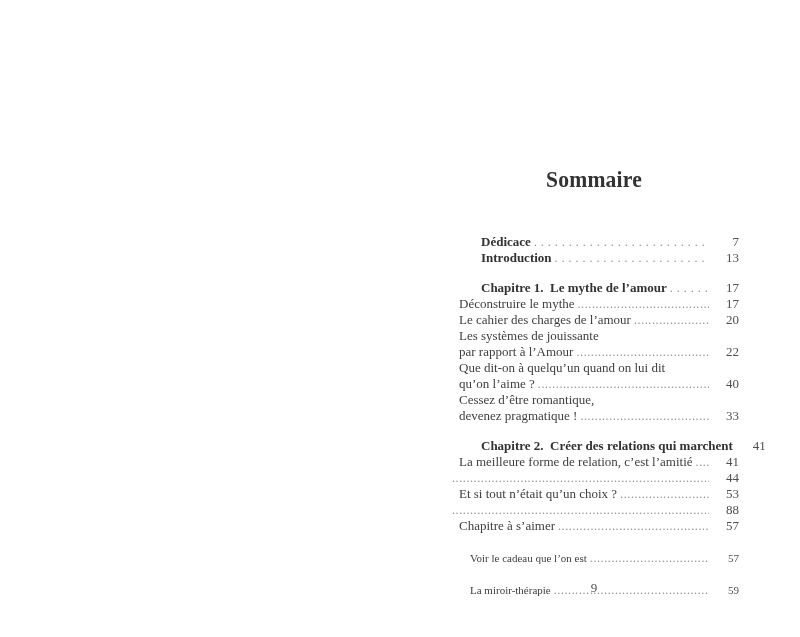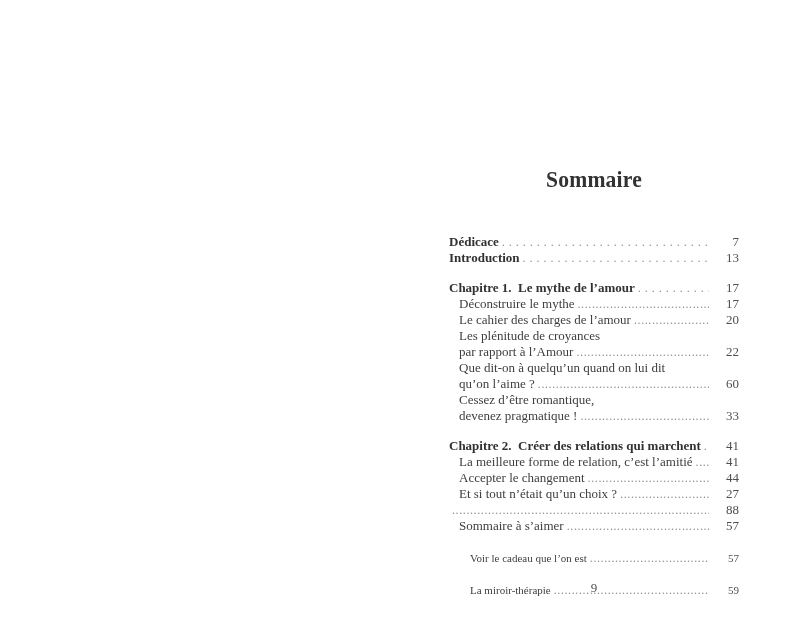--- a/index.html
+++ b/index.html
@@ -35,21 +35,21 @@
     top: 234px;
     width: 290px;
   }
   .row {
     display: flex;
     align-items: baseline;
     line-height: 16px;
     font-size: 13px;
     color: var(--text, #3e3e3e);
   }
-  .row.bold { font-weight: 700; color: var(--bold-text, #323232); }
+  .row.bold { font-weight: 700; color: var(--bold-text, #323232); margin-left: 32px; }
   .row.gap { margin-top: 14px; }
   .row.small { font-size: 11px; }
   .row .label { white-space: nowrap; }
   .row.indent1 .label { padding-left: 10px; }
   .row.indent2 .label { padding-left: 21px; margin-top: 16px; }
   .leader {
     flex: 1;
     overflow: hidden;
     white-space: nowrap;
     font-weight: 400;
@@ -104,38 +104,38 @@
         <span class="label">Déconstruire le mythe</span>
         <span class="leader">............................................................................................................................................</span>
         <span class="pageno">17</span>
       </div>
       <div class="row indent1">
         <span class="label">Le cahier des charges de l’amour</span>
         <span class="leader">............................................................................................................................................</span>
         <span class="pageno">20</span>
       </div>
       <div class="row indent1">
-        <span class="label">Les plénitude de croyances</span>
+        <span class="label">Les systèmes de jouissante</span>
         <span class="leader none"></span>
         <span class="pageno"></span>
       </div>
       <div class="row indent1">
         <span class="label">par rapport à l’Amour</span>
         <span class="leader">............................................................................................................................................</span>
         <span class="pageno">22</span>
       </div>
       <div class="row indent1">
         <span class="label">Que dit-on à quelqu’un quand on lui dit</span>
         <span class="leader none"></span>
         <span class="pageno"></span>
       </div>
       <div class="row indent1">
         <span class="label">qu’on l’aime ?</span>
         <span class="leader">............................................................................................................................................</span>
-        <span class="pageno">60</span>
+        <span class="pageno">40</span>
       </div>
       <div class="row indent1">
         <span class="label">Cessez d’être romantique,</span>
         <span class="leader none"></span>
         <span class="pageno"></span>
       </div>
       <div class="row indent1">
         <span class="label">devenez pragmatique !</span>
         <span class="leader">............................................................................................................................................</span>
         <span class="pageno">33</span>
@@ -144,35 +144,34 @@
         <span class="label">Chapitre 2.&nbsp; Créer des relations qui marchent</span>
         <span class="leader spaced">............................................................................................................................................</span>
         <span class="pageno">41</span>
       </div>
       <div class="row indent1">
         <span class="label">La meilleure forme de relation, c’est l’amitié</span>
         <span class="leader">............................................................................................................................................</span>
         <span class="pageno">41</span>
       </div>
       <div class="row indent1">
-        <span class="label">Accepter le changement</span>
         <span class="leader">............................................................................................................................................</span>
         <span class="pageno">44</span>
       </div>
       <div class="row indent1">
         <span class="label">Et si tout n’était qu’un choix ?</span>
         <span class="leader">............................................................................................................................................</span>
-        <span class="pageno">27</span>
+        <span class="pageno">53</span>
       </div>
       <div class="row indent1">
         <span class="leader">............................................................................................................................................</span>
         <span class="pageno">88</span>
       </div>
       <div class="row indent1">
-        <span class="label">Sommaire à s’aimer</span>
+        <span class="label">Chapitre à s’aimer</span>
         <span class="leader">............................................................................................................................................</span>
         <span class="pageno">57</span>
       </div>
       <div class="row small indent2">
         <span class="label">Voir le cadeau que l’on est</span>
         <span class="leader">............................................................................................................................................</span>
         <span class="pageno">57</span>
       </div>
       <div class="row small indent2">
         <span class="label">La miroir-thérapie</span>

